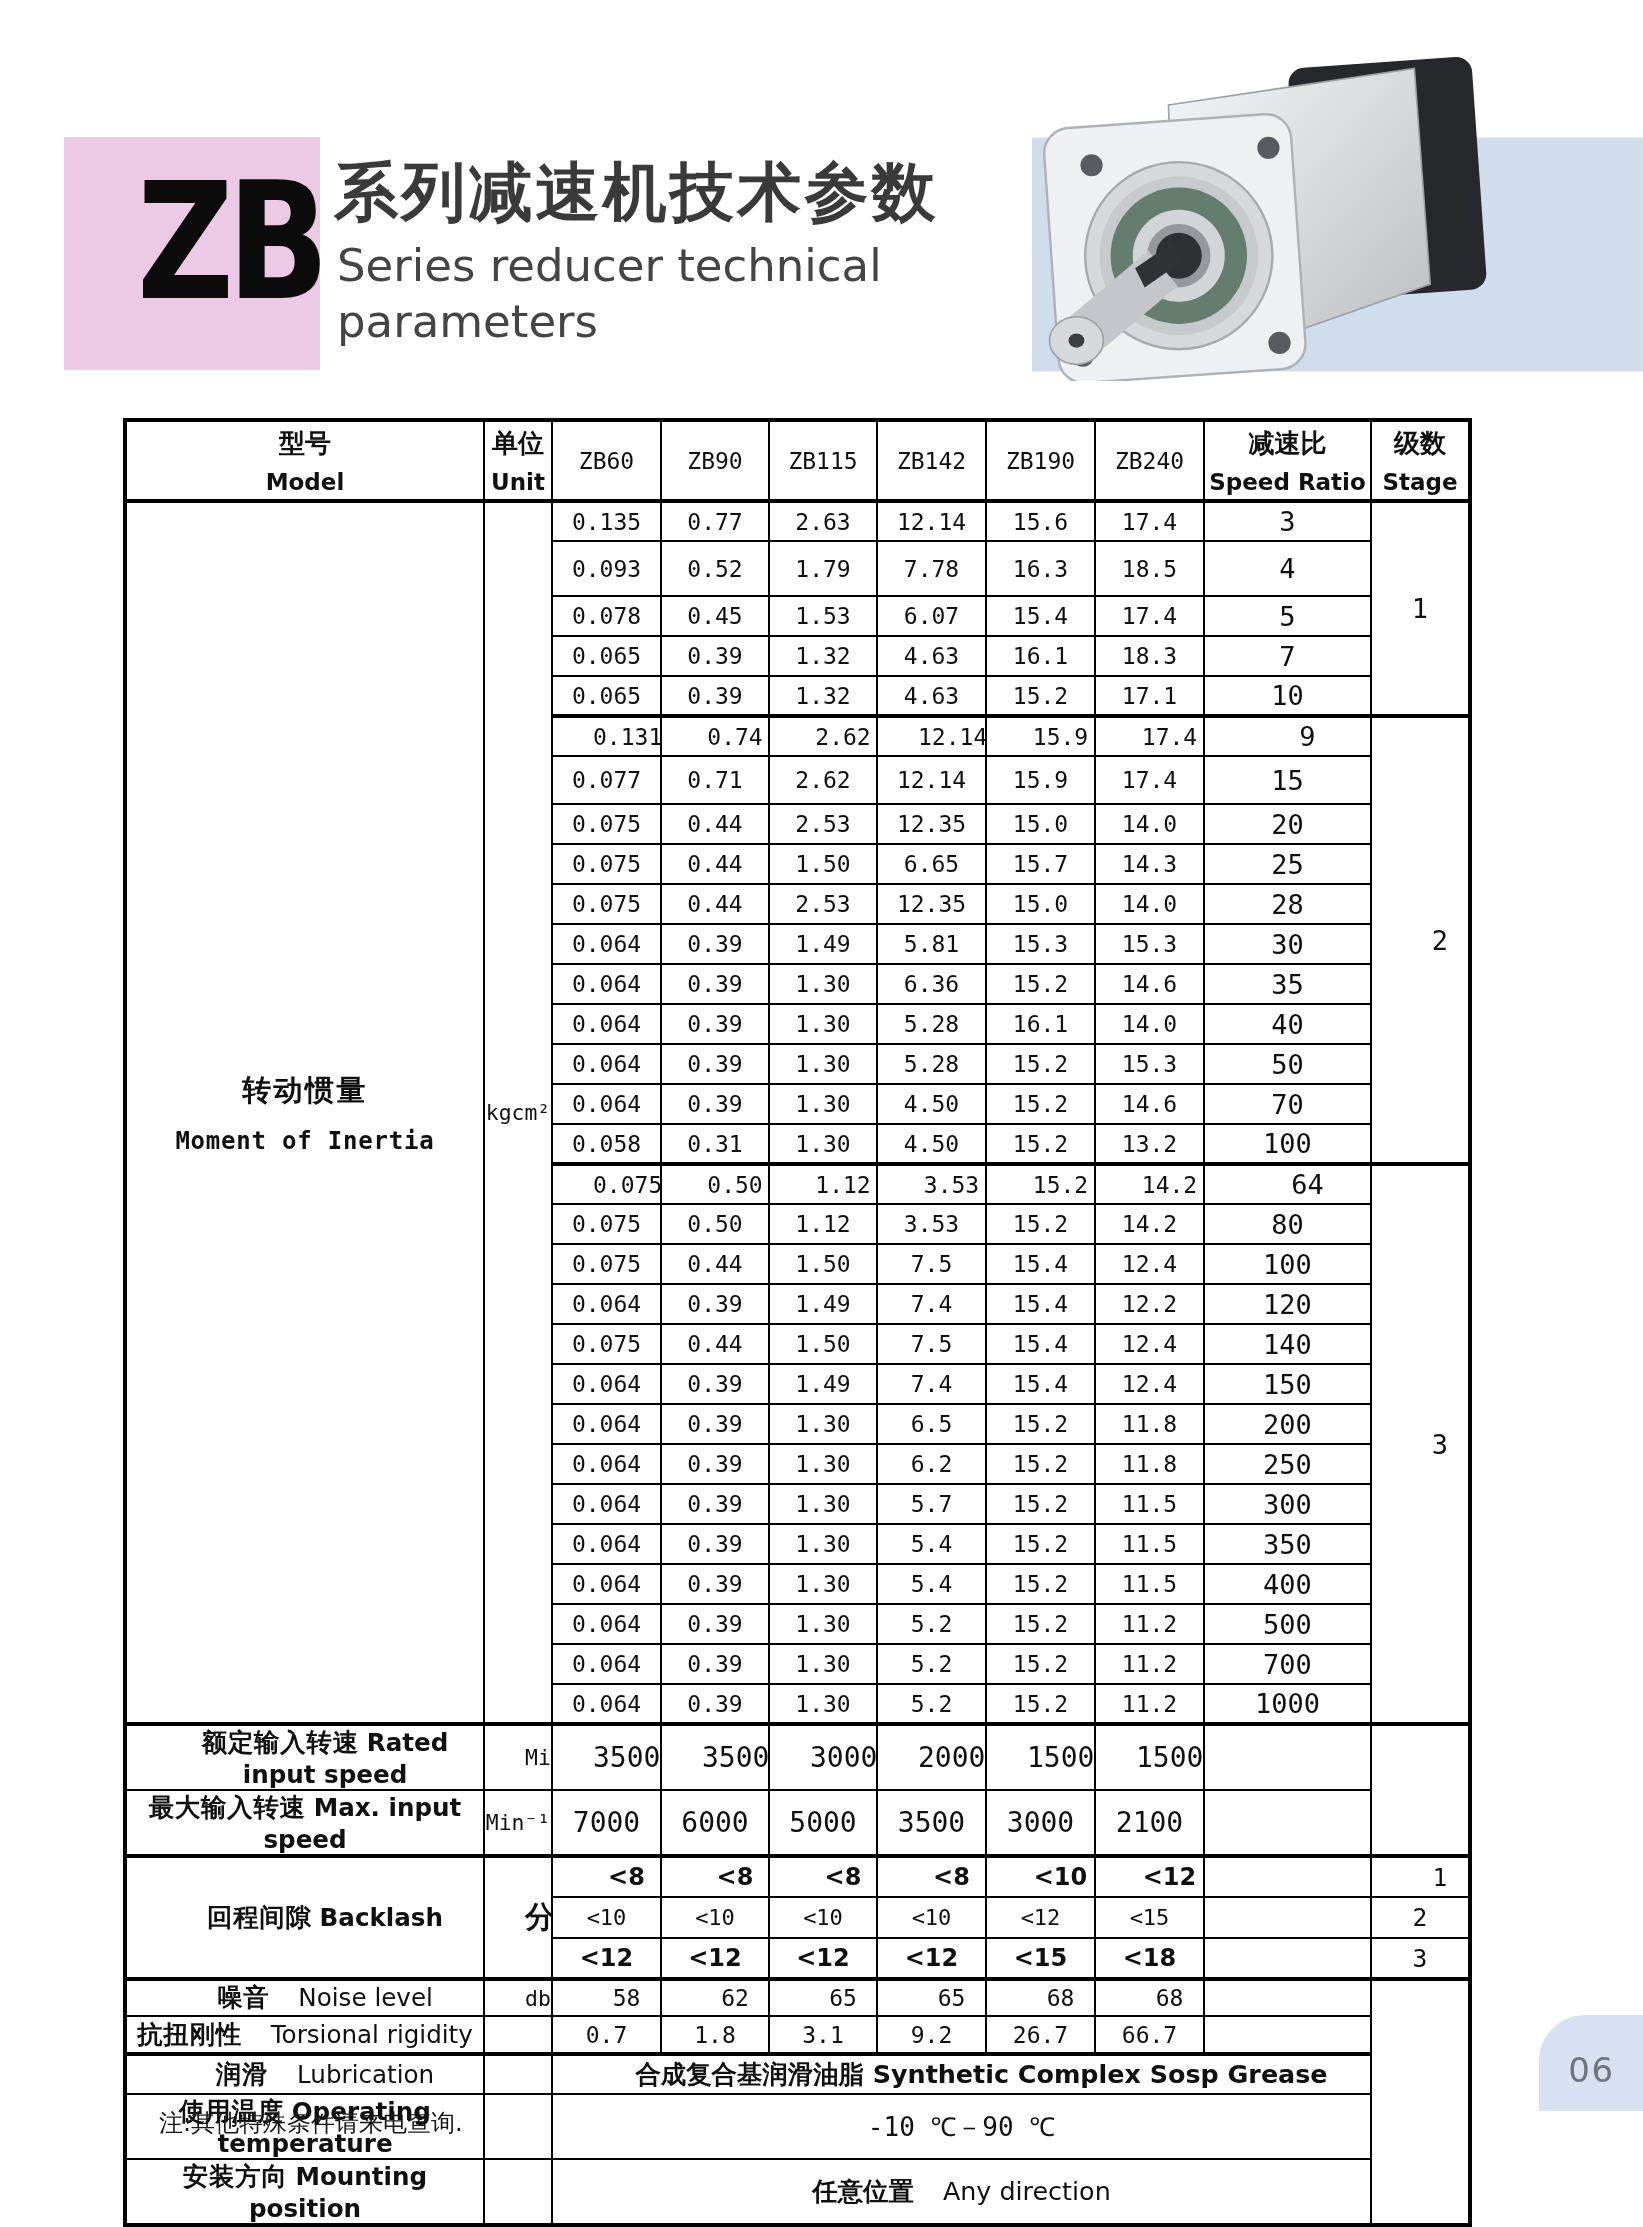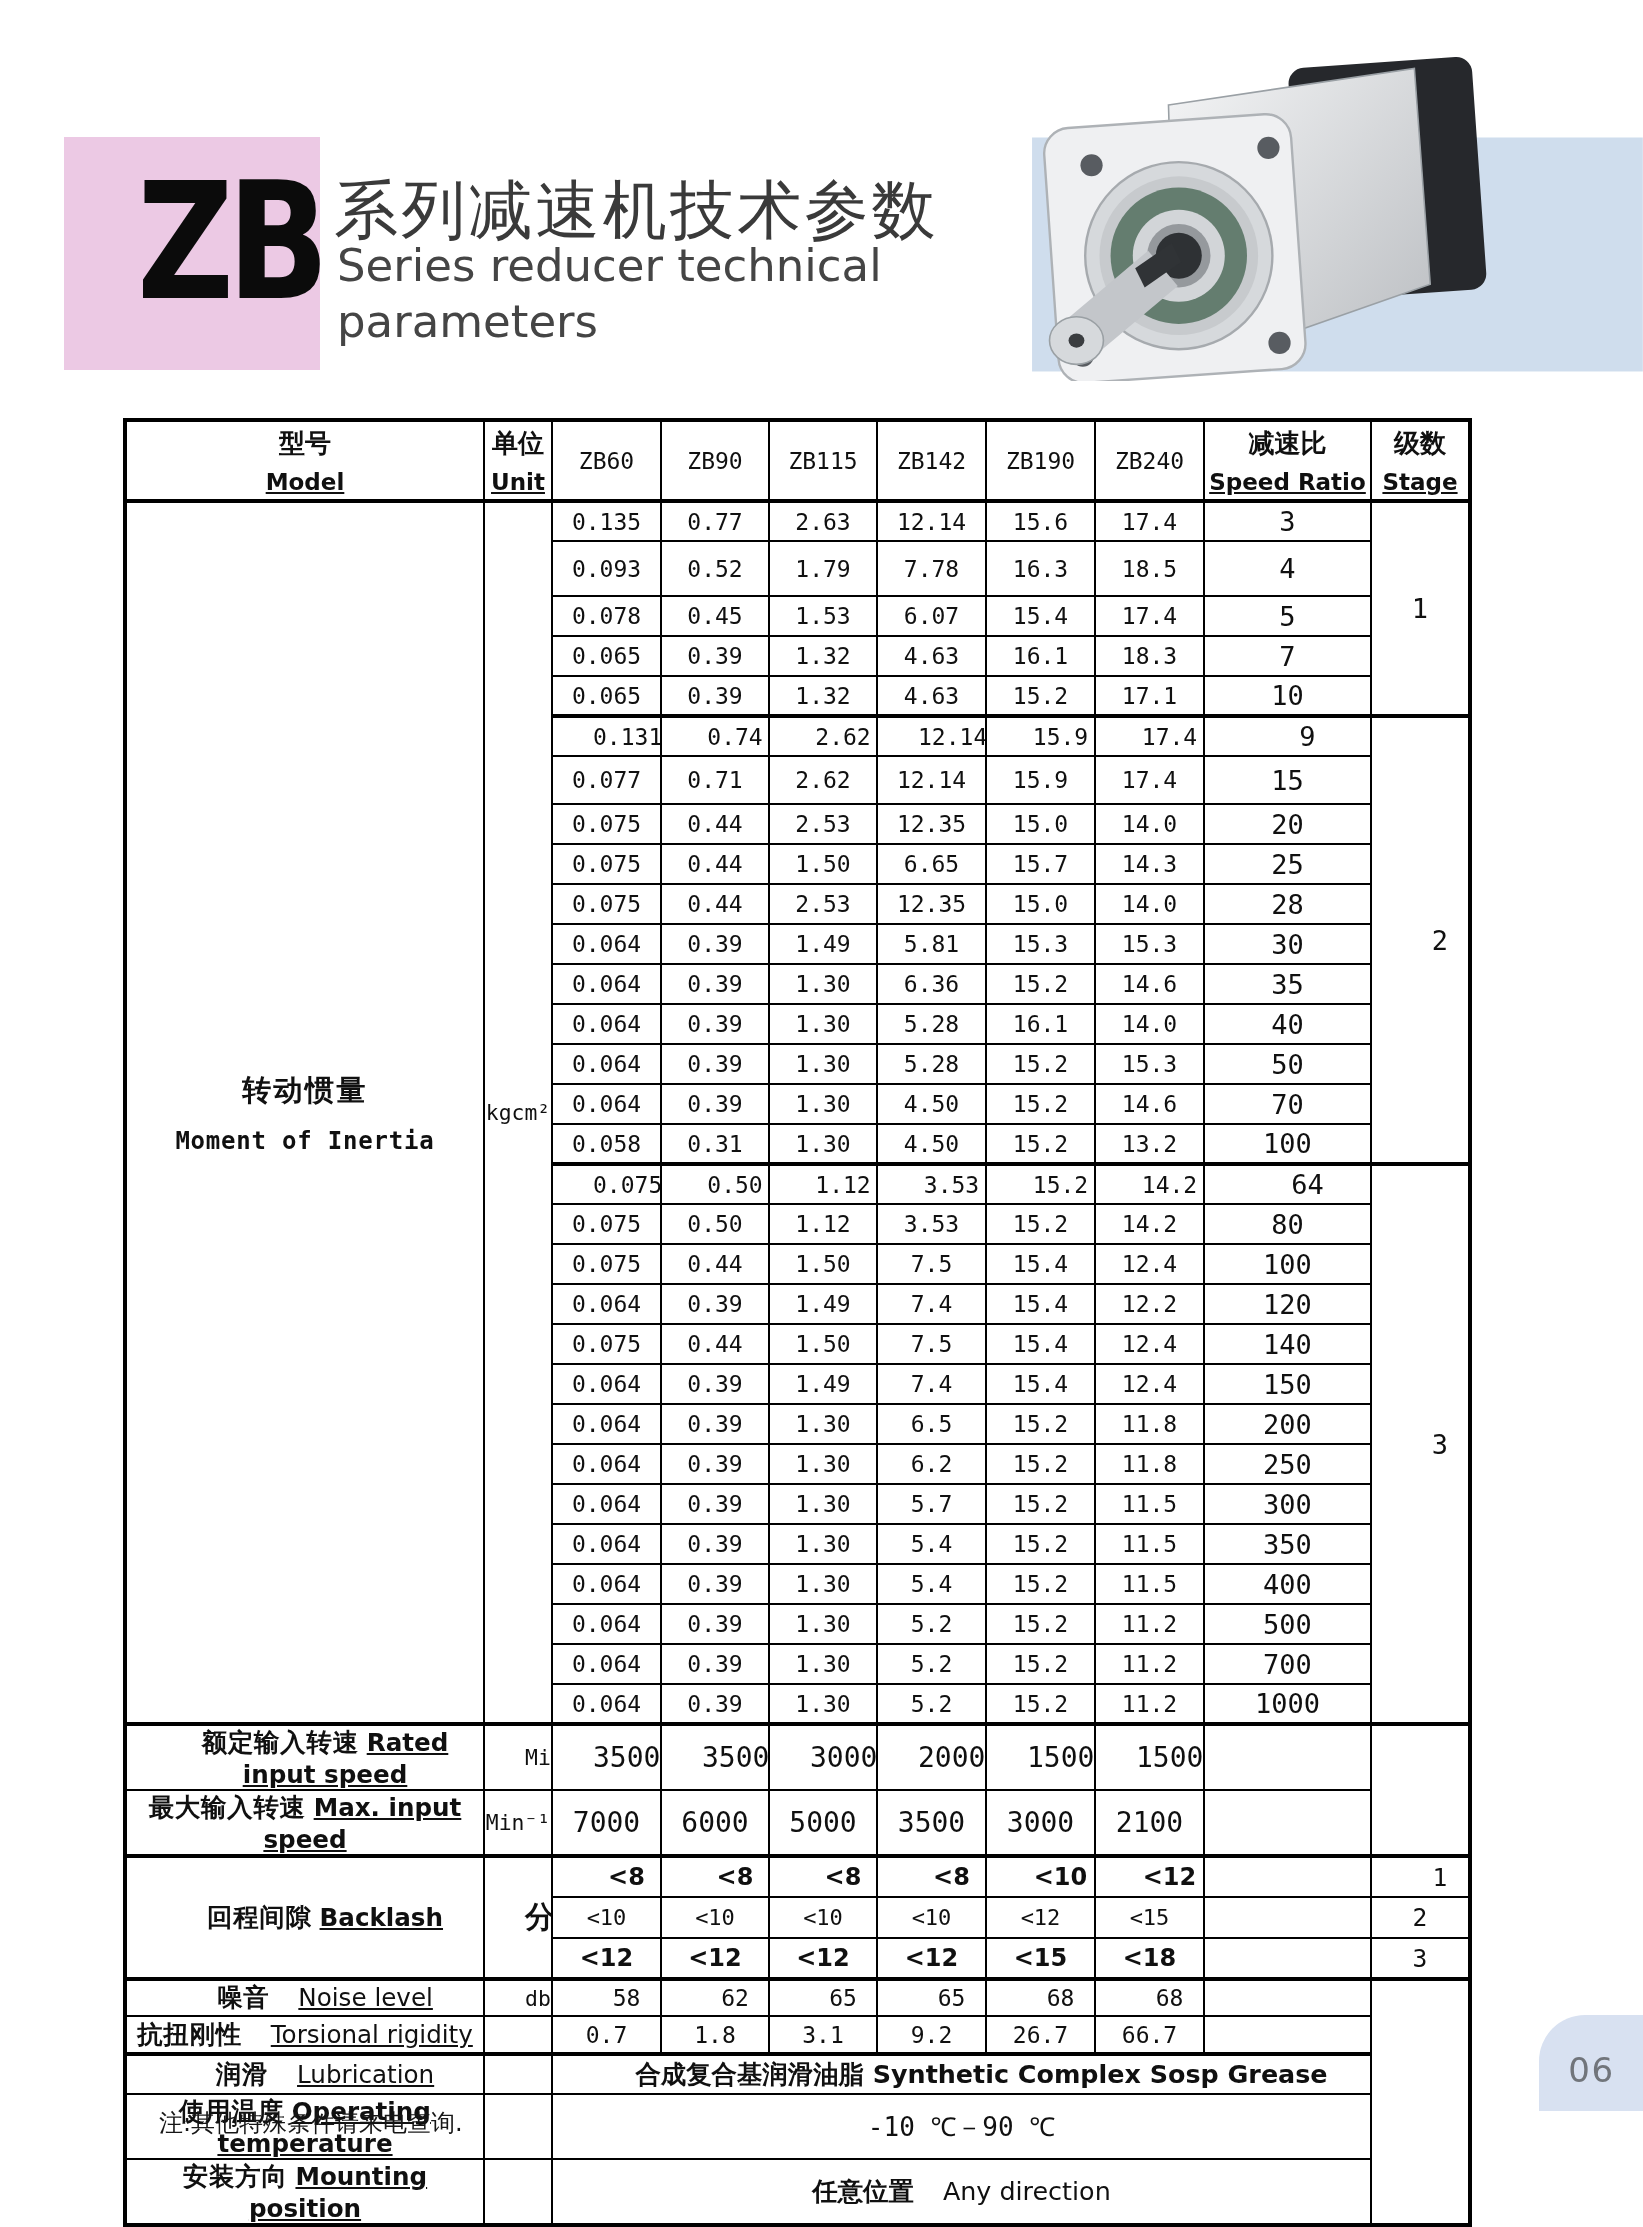--- a/index.html
+++ b/index.html
@@ -4,40 +4,40 @@
 <style>
   html,body{margin:0;padding:0;background:#ffffff;}
   .page{position:relative;width:1644px;height:2227px;background:#ffffff;overflow:hidden;
         font-family:"DejaVu Sans",sans-serif;color:#101010;}
 
   
   .pink-block{position:absolute;left:64px;top:137px;width:256px;height:233px;background:#ecc9e4;}
   .series-code{position:absolute;left:137px;top:156px;width:183px;height:191px;
      font-size:163px;line-height:171px;font-weight:900;letter-spacing:-8px;color:#0b0b0b;
      transform:scaleX(.82);transform-origin:left center;font-family:"DejaVu Sans",sans-serif;}
-  .title-zh{position:absolute;left:334px;top:149px;font-size:64px;font-weight:normal;color:#3a3a3a;letter-spacing:3.2px;margin-top:18px;}
+  .title-zh{position:absolute;left:334px;top:149px;font-size:64px;font-weight:bold;color:#3a3a3a;letter-spacing:3.2px;}
   .title-en{position:absolute;left:337px;top:238px;font-size:45px;color:#454545;line-height:56px;}
 
   
   .photo{position:absolute;left:1016px;top:32px;width:627px;height:349px;}
 
   
   table.spec{position:absolute;left:123px;top:418px;width:1344px;table-layout:fixed;
      border-collapse:collapse;border:4.8px solid #000;}
   .spec td,.spec th{border:2.4px solid #000;text-align:center;vertical-align:middle;padding:0;overflow:hidden;}
   .spec thead th{border-bottom:4.8px solid #000;}
   .spec tr.sec>td{border-top:4.8px solid #000;padding-left:40px;}
   .spec thead tr{height:81px;}
 
   th .zh{display:block;font-size:26px;font-weight:bold;margin-bottom:8px;}
   th .en{display:block;font-size:23px;font-weight:bold;}
   .h-model-name{font-family:"DejaVu Sans Mono",monospace;font-weight:normal;font-size:23px;}
 
   .zh{font-weight:bold;}
-  .en{font-weight:bold;text-decoration:underline;}
+  .en{font-weight:bold;}
   .thin{font-weight:normal;margin-left:21px;}
   .num{font-family:"DejaVu Sans Mono",monospace;font-size:23px;}
   .big{font-size:28px;}
   .ratio{font-family:"DejaVu Sans Mono",monospace;font-size:27px;}
   .stage{font-family:"DejaVu Sans Mono",monospace;font-size:27px;}
   .stage.small{font-size:24.6px;}
   .bl{font-size:22px;}
   .bl.bold{font-family:"DejaVu Sans",sans-serif;font-weight:bold;font-size:24px;}
   .unit-cell{font-family:"DejaVu Sans Mono",monospace;font-size:21.4px;}
   .unit-cell.fen{font-family:"DejaVu Sans",sans-serif;font-size:30px;font-weight:bold;}

